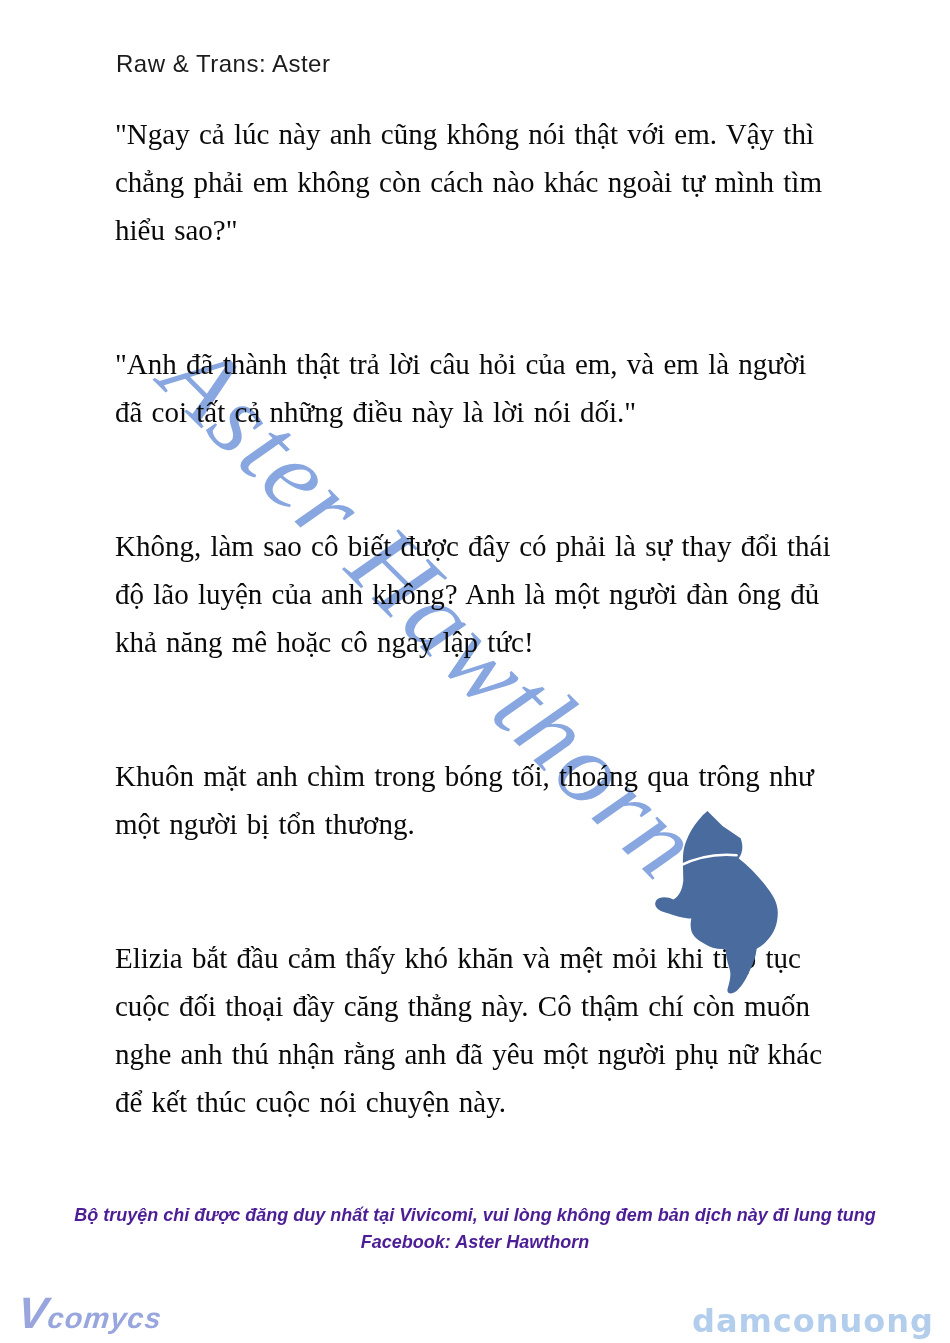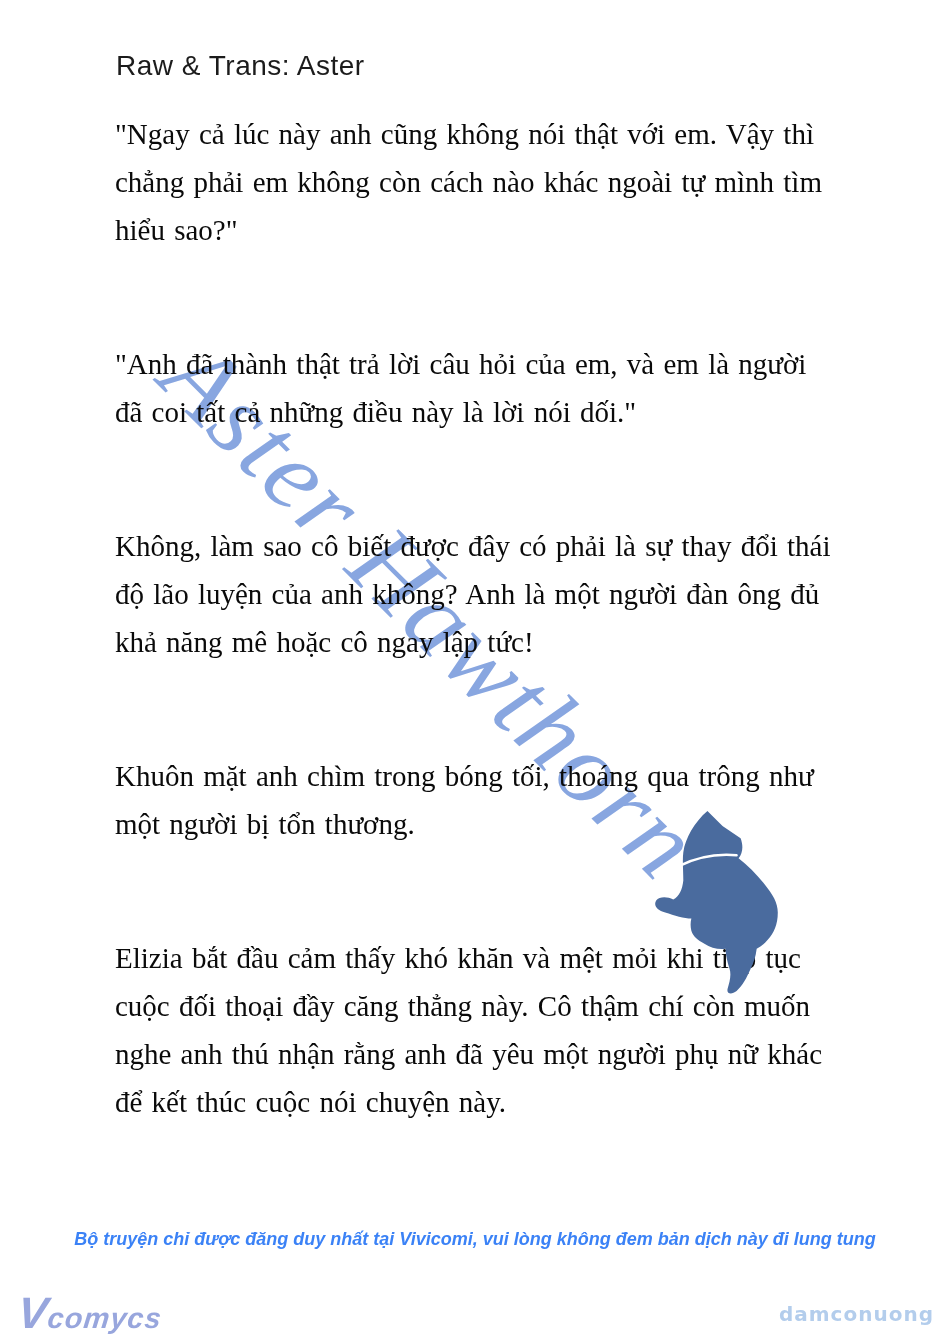--- a/index.html
+++ b/index.html
@@ -6,21 +6,21 @@
   .page{
     position:relative;
     width:950px;height:1343px;
     background:#ffffff;
     overflow:hidden;
     font-family:"Liberation Serif","DejaVu Serif",serif;
   }
   .credit{
     position:absolute;left:116px;top:50px;
     font-family:"Liberation Sans","DejaVu Sans",sans-serif;
-    font-size:28px;color:#1c1c1c;letter-spacing:0.5px;
+    font-size:24px;color:#1c1c1c;letter-spacing:0.5px;
   }
   .watermark{
     position:absolute;left:218px;top:322px;
     font-size:104px;line-height:1;
     font-style:italic;
     font-family:"Liberation Serif","DejaVu Serif",serif;
     letter-spacing:3px;
     white-space:nowrap;
     transform:rotate(45deg);
     transform-origin:0 0;
@@ -56,21 +56,21 @@
     font-family:"Liberation Sans","DejaVu Sans",sans-serif;
     font-style:italic;font-weight:bold;
     font-size:29px;letter-spacing:1px;
     transform:skewX(-6deg);
     z-index:2;
   }
   .logo::first-letter{font-size:44px;}
   .sitetag{
     position:absolute;right:16px;top:1302px;
     font-family:"DejaVu Sans","Liberation Sans",sans-serif;
-    font-weight:bold;font-size:20px;letter-spacing:1px;
+    font-weight:bold;font-size:32px;letter-spacing:1px;
     text-shadow:0 0 3px #ffffff,0 0 3px #ffffff,0 0 5px #ffffff;
     z-index:2;
   }
 </style>
 </head>
 <body>
 
 <div class="page">
 
   <div class="credit">Raw &amp; Trans: Aster</div>
@@ -102,21 +102,22 @@
              C38,124 38,120 39,116
              C32,116 22,113 13,110
              C5,108 1,103 4,98
              C7,94 15,94 21,97
              C27,94 30,87 31,78
              C31,68 30,58 31,50
              C33,36 42,20 55,9 Z" fill="#4a6b9e"></path>
     <path d="M26,64 C44,55 62,51 84,53" fill="none" stroke="#ffffff" stroke-width="2.5" stroke-linecap="round"></path>
   </svg>
 
-  <div class="footer-notice" style="color: #3b82f6; margin-top: 24px;">
+  <div class="footer-notice" style="color: #4c1d95;">
     <div>Bộ truyện chỉ được đăng duy nhất tại Vivicomi, vui lòng không đem bản dịch này đi lung tung</div>
+    <div>Facebook: Aster Hawthorn</div>
   </div>
 
   <div class="logo" style="color: rgb(152, 166, 221);">Vcomycs</div>
 
   <div class="sitetag" style="color: rgb(179, 205, 236);">damconuong</div>
 
 </div>
 
 </body></html>

